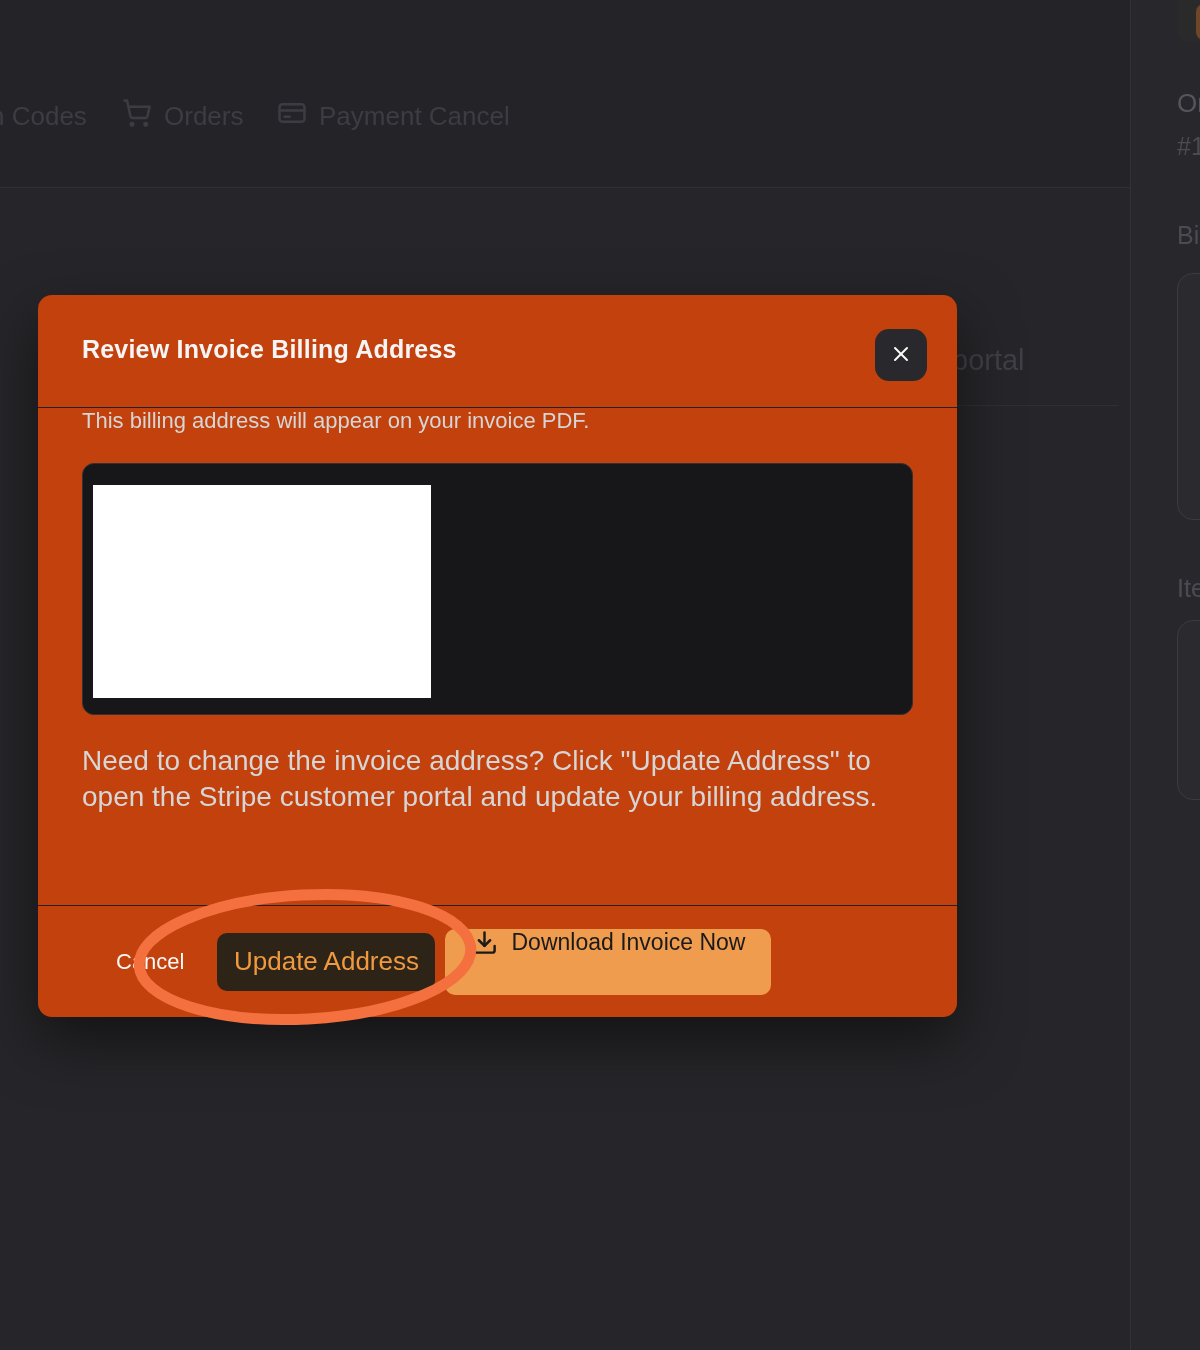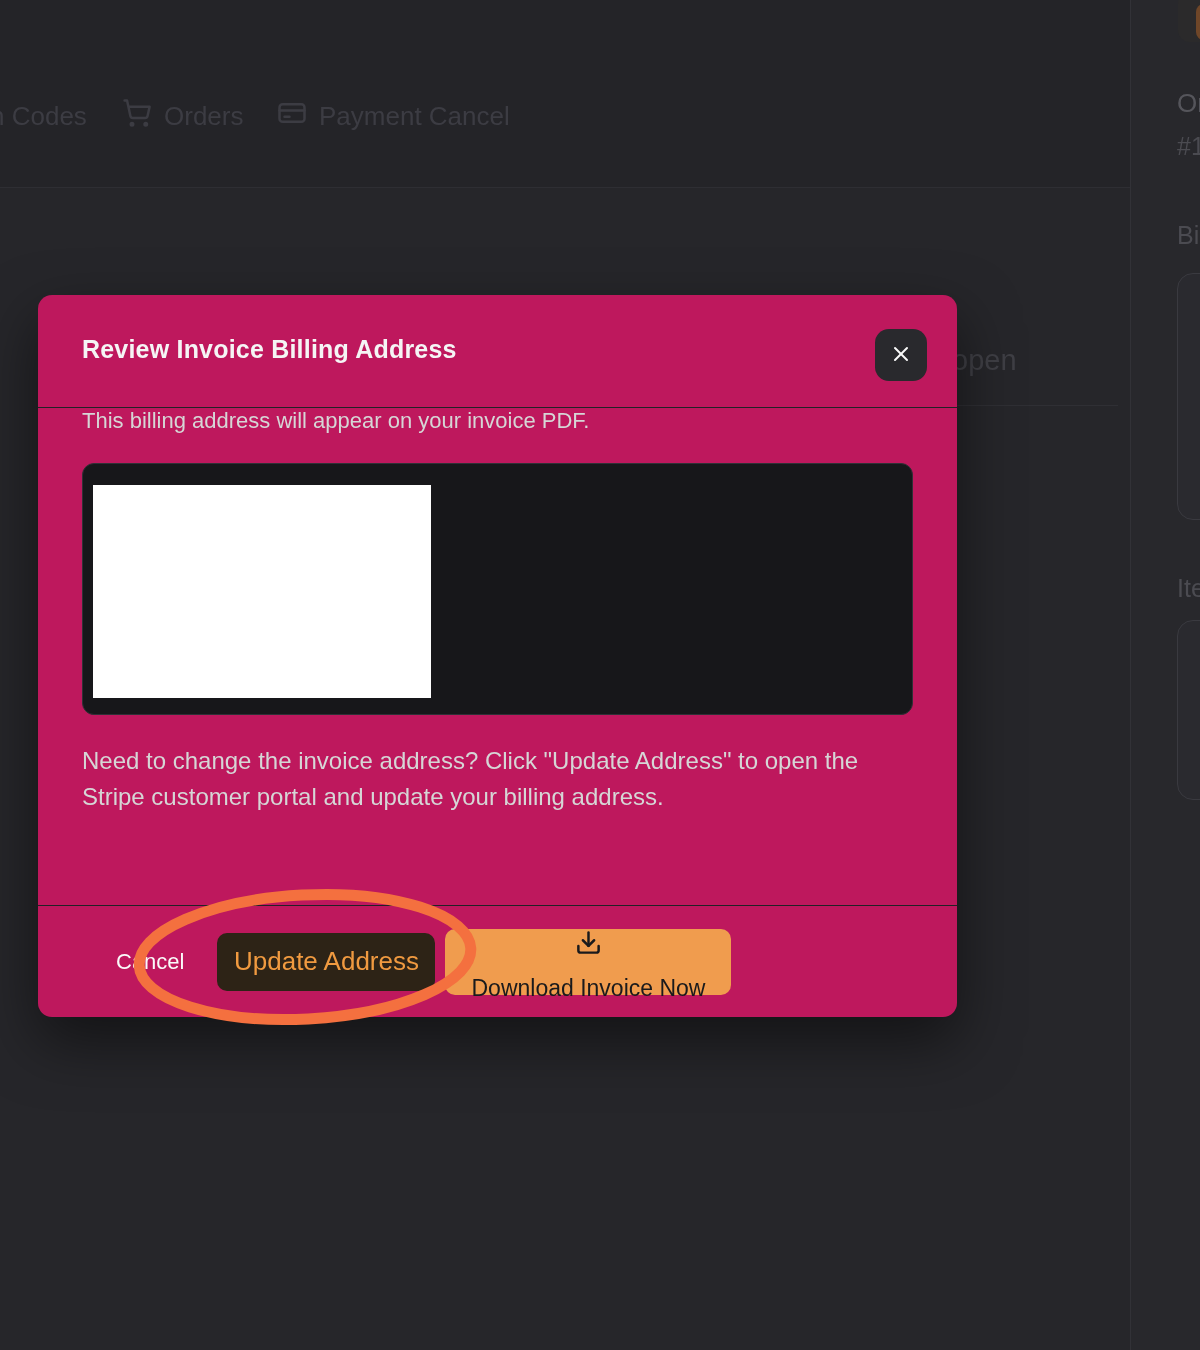--- a/index.html
+++ b/index.html
@@ -30,21 +30,21 @@
   .sb-number  { left:1177px; top:132px; font-size:25px; color:#4b4b51; }
   .sb-billing { left:1177px; top:221px; font-size:25px; color:#4b4b51; }
   .sb-items   { left:1177px; top:574px; font-size:25px; color:#4b4b51; }
   .sb-box { position:absolute; left:1177px; width:60px; background:#2a2a2f; border:1px solid #3a3a40; border-radius:16px; }
   .sb-box1 { top:273px; height:247px; }
   .sb-box2 { top:620px; height:180px; }
 
   
   .modal {
     position:absolute; left:38px; top:295px; width:919px; height:722px;
-    background:#be185d; border-radius:14px; z-index:10;
+    background:#c2410c; border-radius:14px; z-index:10;
     box-shadow: 0 24px 60px rgba(0,0,0,.5);
   }
   .modal-header { position:relative; height:113px; border-bottom:1px solid #222226; }
   .modal-title {
     position:absolute; left:44px; top:40px; font-size:25px; font-weight:700;
     color:#f5f5f5; letter-spacing:.2px;
   }
   .modal-close {
     position:absolute; right:30px; top:34px; width:52px; height:52px;
     background:#29292d; border:none; border-radius:14px; cursor:pointer;
@@ -52,39 +52,39 @@
   }
   .modal-close svg { width:24px; height:24px; stroke:#fafafa; stroke-width:2; stroke-linecap:round; fill:none; }
 
   .modal-body { position:relative; padding:0 44px; }
   .modal-intro { font-size:22px; color:#d6d6d6; }
   .address-box {
     position:relative; margin-top:29px; height:252px;
     background:#17171a; border:1px solid #303036; border-radius:12px;
   }
   .redacted { position:absolute; left:10px; top:21px; width:338px; height:213px; background:#ffffff; }
-  .modal-help { margin-top:28px; max-width:840px; font-size:24px; line-height:36px; color:#d6d6d6; }
+  .modal-help { margin-top:28px; max-width:840px; font-size:28px; line-height:36px; color:#d6d6d6; }
 
   .modal-footer {
     position:absolute; left:0; bottom:0; width:100%; height:112px;
     border-top:1px solid #222226; display:flex; align-items:center;
   }
   .btn { font-family:"Liberation Sans", sans-serif; cursor:pointer; border:none; white-space:nowrap; }
   .btn-cancel {
     margin-left:60px; background:transparent; color:#fafafa; font-size:22px;
     padding:14px 18px; border-radius:10px;
   }
   .btn-update {
     margin-left:15px; width:218px; height:58px; border-radius:10px;
     background:#2d2316; color:#f09a40; font-size:26px;
   }
   .btn-download {
     margin-left:10px; height:66px; border-radius:10px; padding:0 26px;
     background:#f09c4e; color:#1a1a1c; font-size:23px; font-weight:500;
-    display:flex; align-items:center; gap:13px;flex-direction:column;
+    display:flex; gap:13px;
   }
   .btn-download svg { width:27px; height:27px; stroke:#1a1a1c; fill:none; stroke-width:2.2; stroke-linecap:round; stroke-linejoin:round; }
 
   
   .annotation { position:absolute; left:0; top:0; width:1200px; height:1350px; z-index:20; pointer-events:none; }
 </style>
 </head>
 <body>
 
 <div class="screen">
@@ -115,21 +115,21 @@
             <line x1="6" y1="15" x2="10" y2="15"></line>
           </svg>
       </span>
       <span>Payment Cancel</span>
     </div>
   </div>
 
   <div class="topright-btn"></div>
   <div class="topright-accent"></div>
 
-  <div class="frag frag-methods">open</div>
+  <div class="frag frag-methods">portal</div>
   <div class="bg-subdivider"></div>
 
   <div class="frag sb-order">Or</div>
   <div class="frag sb-number">#1</div>
   <div class="frag sb-billing">Bil</div>
   <div class="sb-box sb-box1"></div>
   <div class="frag sb-items">Ite</div>
   <div class="sb-box sb-box2"></div>
 
   <div class="modal">

